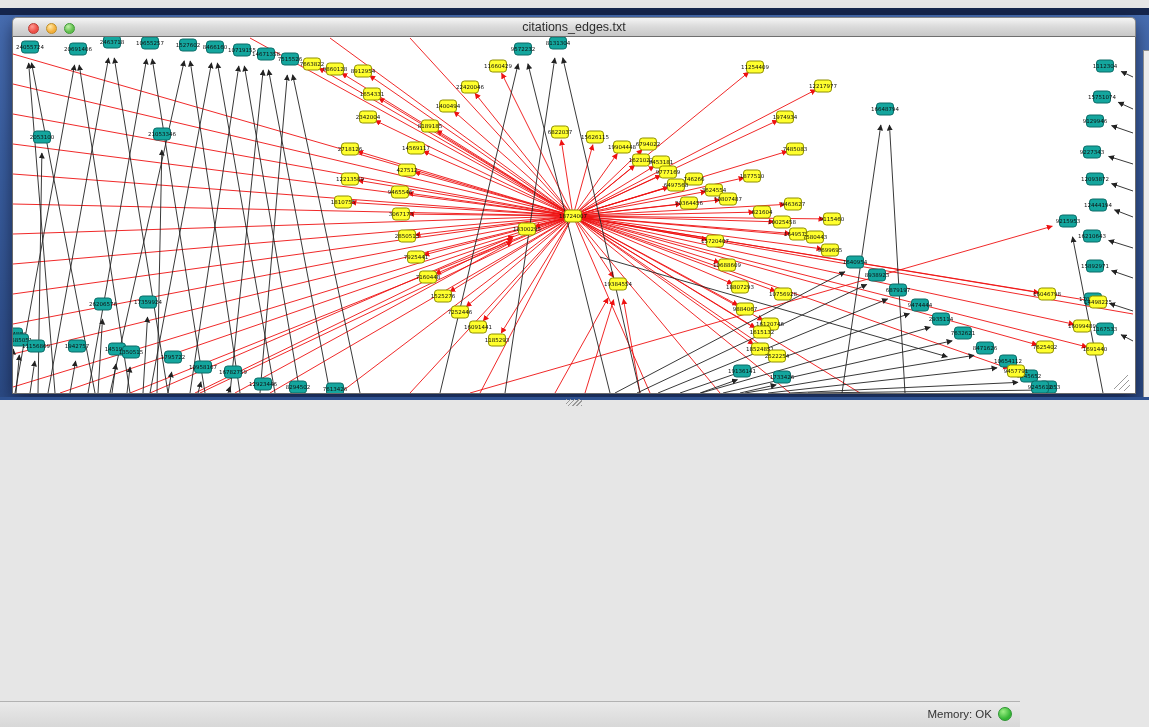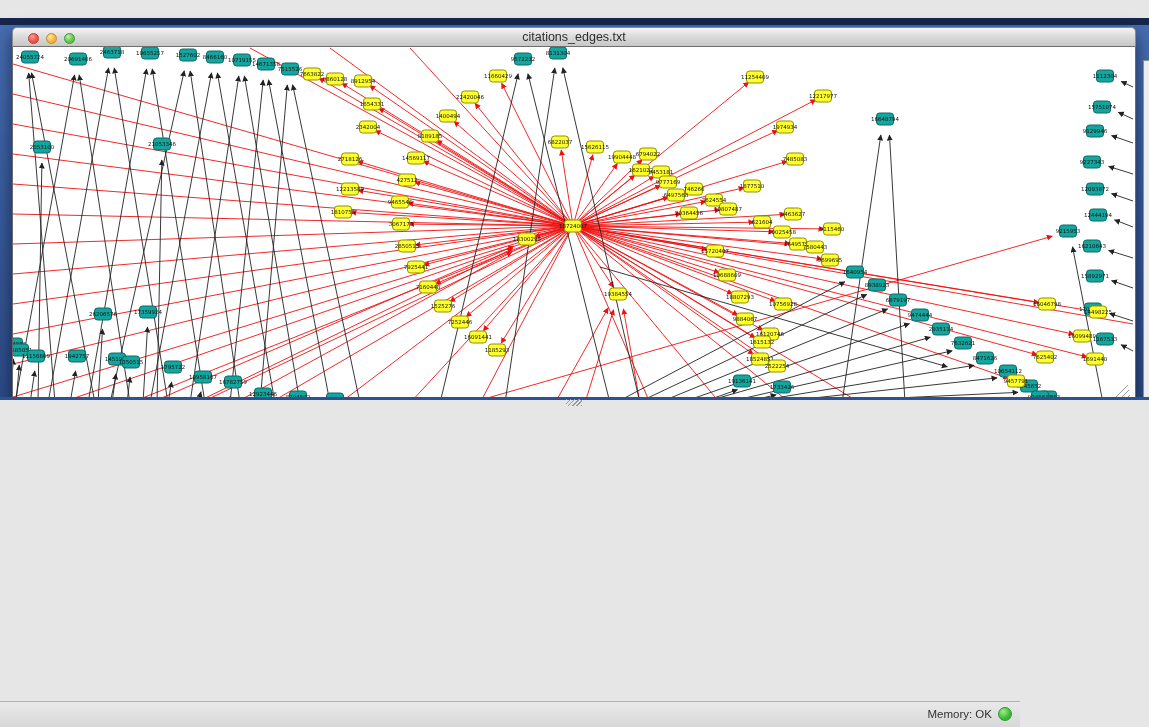--- a/index.html
+++ b/index.html
@@ -2,21 +2,21 @@
 <html><head>
 <meta charset="utf-8">
 <style>
   * { box-sizing: border-box; }
   html,body { margin:0; padding:0; }
   body {
     width:1149px; height:727px; position:relative; overflow:hidden;
     font-family:"Liberation Sans", sans-serif; background:#e6e6e6;
   }
   
-  #desktop { position:absolute; left:0; top:18px; width:1149px; height:400px;
+  #desktop { position:absolute; left:0; top:8px; width:1149px; height:400px;
     background:linear-gradient(180deg,#486eb2 0%,#3b60a2 35%,#2b4a84 100%); }
   #topstrip { position:absolute; left:0; top:0; width:1149px; height:7px; background:#16264d; }
   #netwin { position:absolute; left:12px; top:9px; width:1124px; height:377px;
     border-radius:5px 5px 2px 2px; box-shadow:0 7px 18px rgba(0,0,20,.55); }
   #titlebar { position:relative; height:20px; border:1px solid #8a8a8a; border-bottom:1px solid #6e6e6e;
     border-radius:5px 5px 0 0; background:linear-gradient(#f5f5f5,#dcdcdc 45%,#c7c7c7); }
   .light { position:absolute; top:4.5px; width:11px; height:11px; border-radius:50%; }
   #light-red   { left:15px; background:radial-gradient(circle at 35% 30%,#ff9a93,#ee5048 60%); border:1px solid #b93a33; }
   #light-yellow{ left:33px; background:radial-gradient(circle at 35% 30%,#ffe9a8,#f5b03c 60%); border:1px solid #c08f27; }
   #light-green { left:51px; background:radial-gradient(circle at 35% 30%,#c0f0a8,#62c04e 60%); border:1px solid #3f9a35; }

